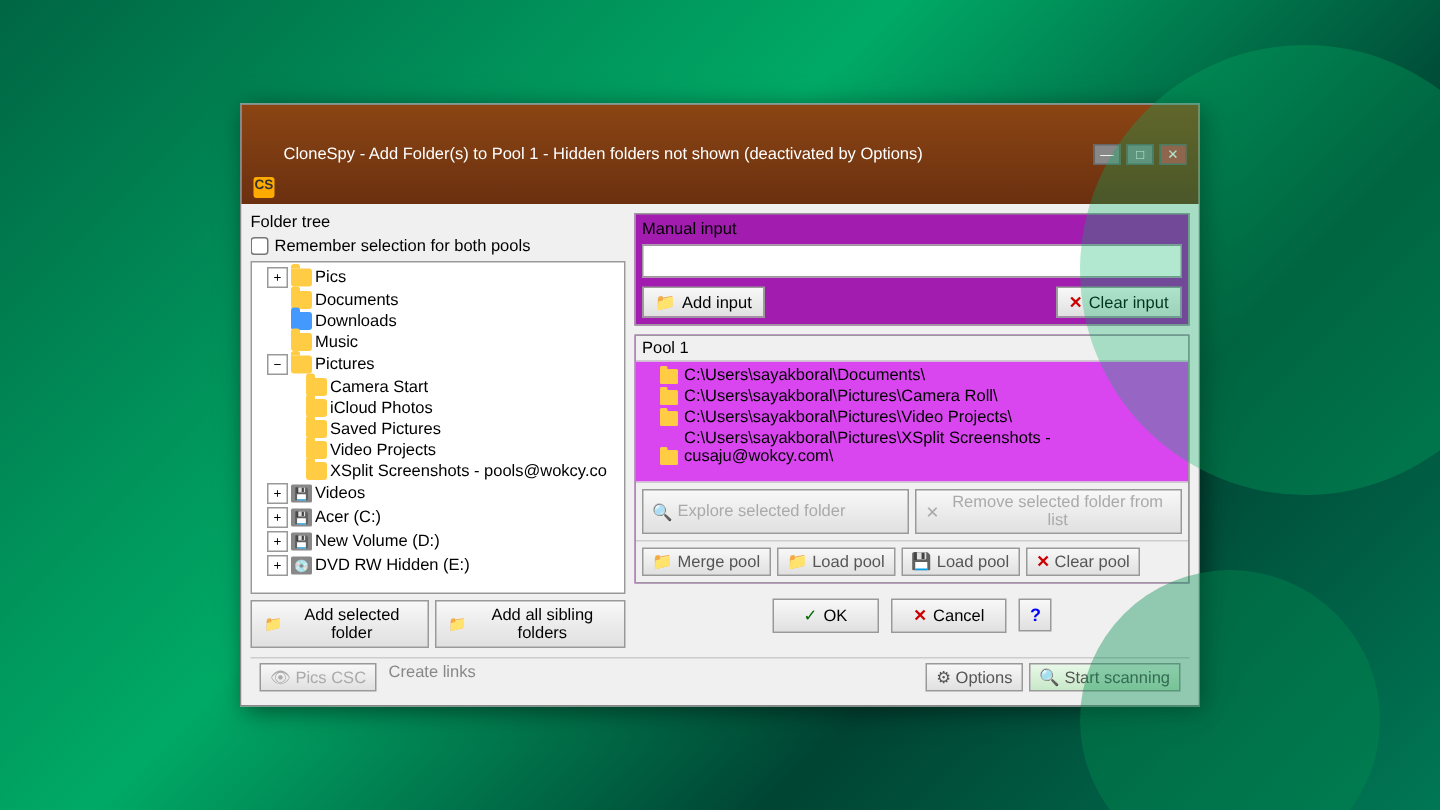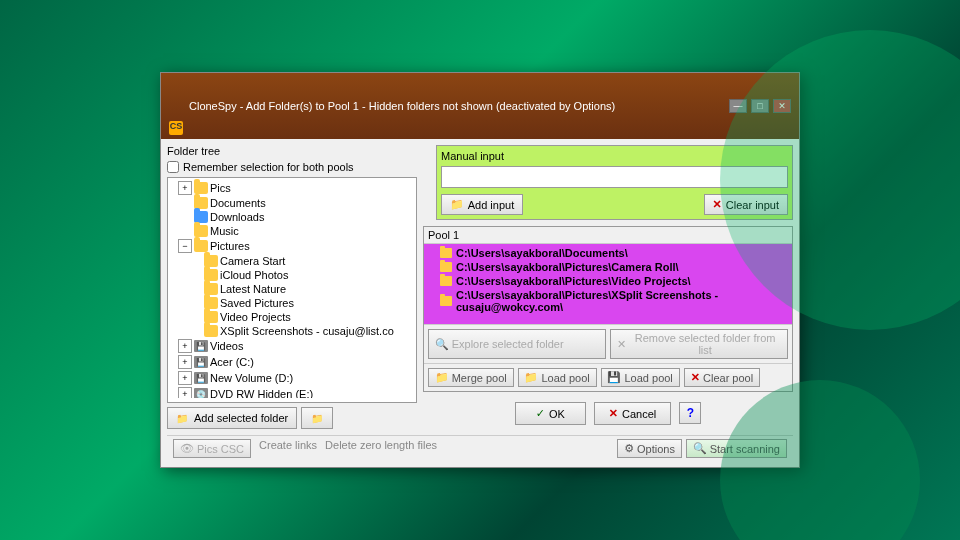--- a/index.html
+++ b/index.html
@@ -241,23 +241,22 @@
     .pool-list {
       height: 80px;
       overflow-y: auto;
       padding: 2px 4px;
       font-size: 11px;
       color: #000;
     }
     .pool-list-item {
       padding: 1px 12px;
       display: flex;
-      align-items: center;
-      gap: 4px;
-      font-weight: bold;
+      align-items: flex-end;
+      gap: 4px;
     }
     .pool-list-item .folder-icon-small {
       width: 12px;
       height: 10px;
       background: #ffcc44;
       flex-shrink: 0;
       border-radius: 0 1px 1px 1px;
       position: relative;
     }
     .pool-list-item .folder-icon-small::before {
@@ -428,42 +427,37 @@
               <div class="folder-icon"></div>
               <span>Camera Start</span>
             </div>
 
             <div class="tree-item">
               <span style="display:inline-block;width:30px"></span>
               <div class="folder-icon"></div>
               <span>iCloud Photos</span>
             </div>
 
+
             <div class="tree-item">
               <span style="display:inline-block;width:30px"></span>
               <div class="folder-icon"></div>
-              <span>Latest Nature</span>
+              <span>Saved Pictures</span>
             </div>
 
             <div class="tree-item">
               <span style="display:inline-block;width:30px"></span>
               <div class="folder-icon"></div>
-              <span>Saved Pictures</span>
+              <span>Video Projects</span>
             </div>
 
             <div class="tree-item">
               <span style="display:inline-block;width:30px"></span>
               <div class="folder-icon"></div>
-              <span>Video Projects</span>
-            </div>
-
-            <div class="tree-item">
-              <span style="display:inline-block;width:30px"></span>
-              <div class="folder-icon"></div>
-              <span>XSplit Screenshots - cusaju@list.co</span>
+              <span>XSplit Screenshots - pools@wokcy.co</span>
             </div>
 
             <div class="tree-item">
               <span style="display:inline-block;width:4px"></span>
               <div class="expand-btn">+</div>
               <div class="drive-icon">💾</div>
               <span>Videos</span>
             </div>
 
             <div class="tree-item">
@@ -488,27 +482,28 @@
             </div>
           </div>
         </div>
         <div class="bottom-buttons">
           <button class="btn">
             <span class="btn-icon">📁</span>
             <span>Add selected folder</span>
           </button>
           <button class="btn">
             <span class="btn-icon">📁</span>
+            <span>Add all sibling folders</span>
           </button>
         </div>
       </div>
 
       <div class="right-panel">
 
-        <div style="border:1px solid #999; background:#bef264; padding:4px;margin-left:13px;">
+        <div style="border:1px solid #999; background:#a21caf; padding:4px;">
           <div style="font-size:11px; margin-bottom:4px;">Manual input</div>
           <input type="text" class="manual-input-field" style="display: block; width: 100%; margin-bottom: 6px;">
           <div class="manual-input-buttons">
             <button class="btn">
               <span>📁</span>
               <span>Add input</span>
             </button>
             <button class="btn">
               <span class="icon-x">✕</span>
               <span>Clear input</span>
@@ -584,21 +579,20 @@
       </div>
     </div>
 
     <div class="status-area">
       <div class="status-links">
         <button class="pool-btn disabled">
           <span>👁</span>
           <span>Pics CSC</span>
         </button>
         <span style="color:#888;">Create links</span>
-        <span style="color:#888;">Delete zero length files</span>
       </div>
       <div class="status-btn-group">
         <button class="pool-btn">
           <span>⚙</span>
           <span>Options</span>
         </button>
         <button class="pool-btn" style="background:linear-gradient(to bottom,#e8f8e8,#c8e8c8);">
           <span>🔍</span>
           <span>Start scanning</span>
         </button>

